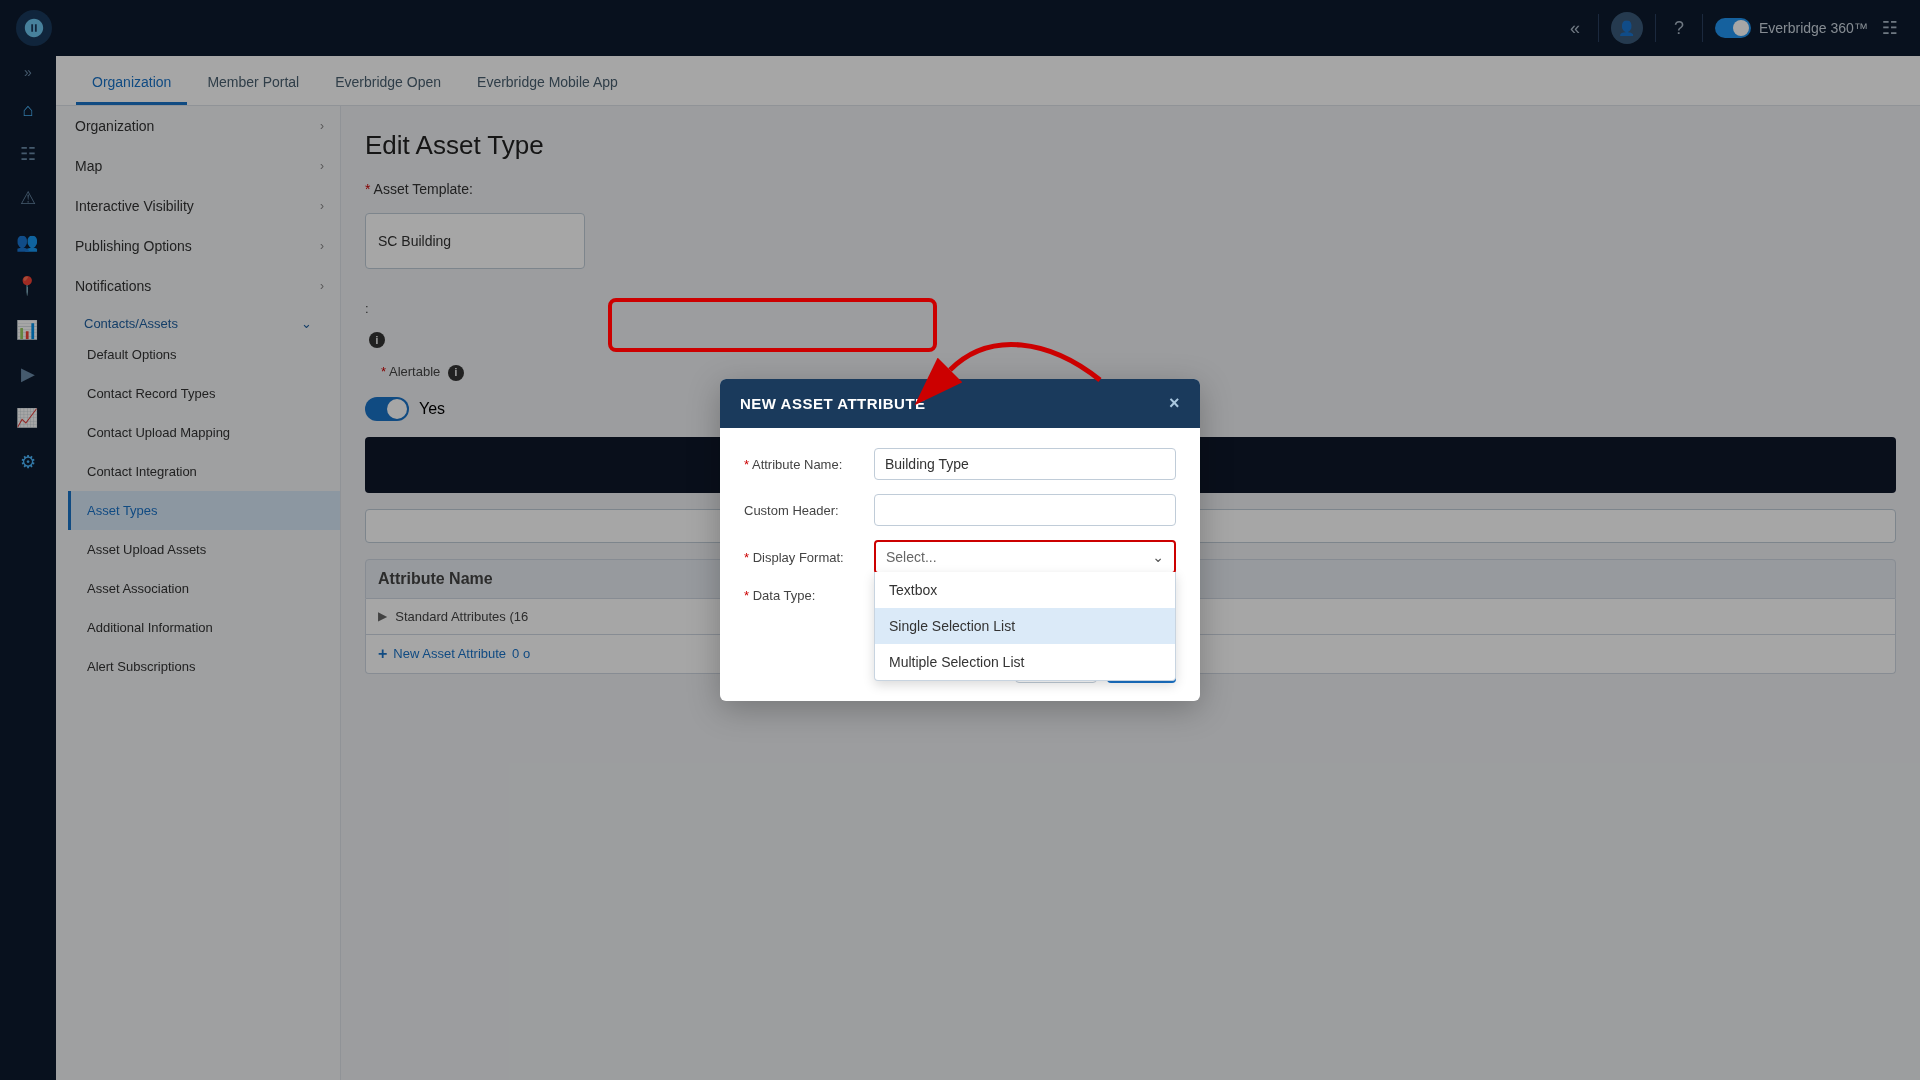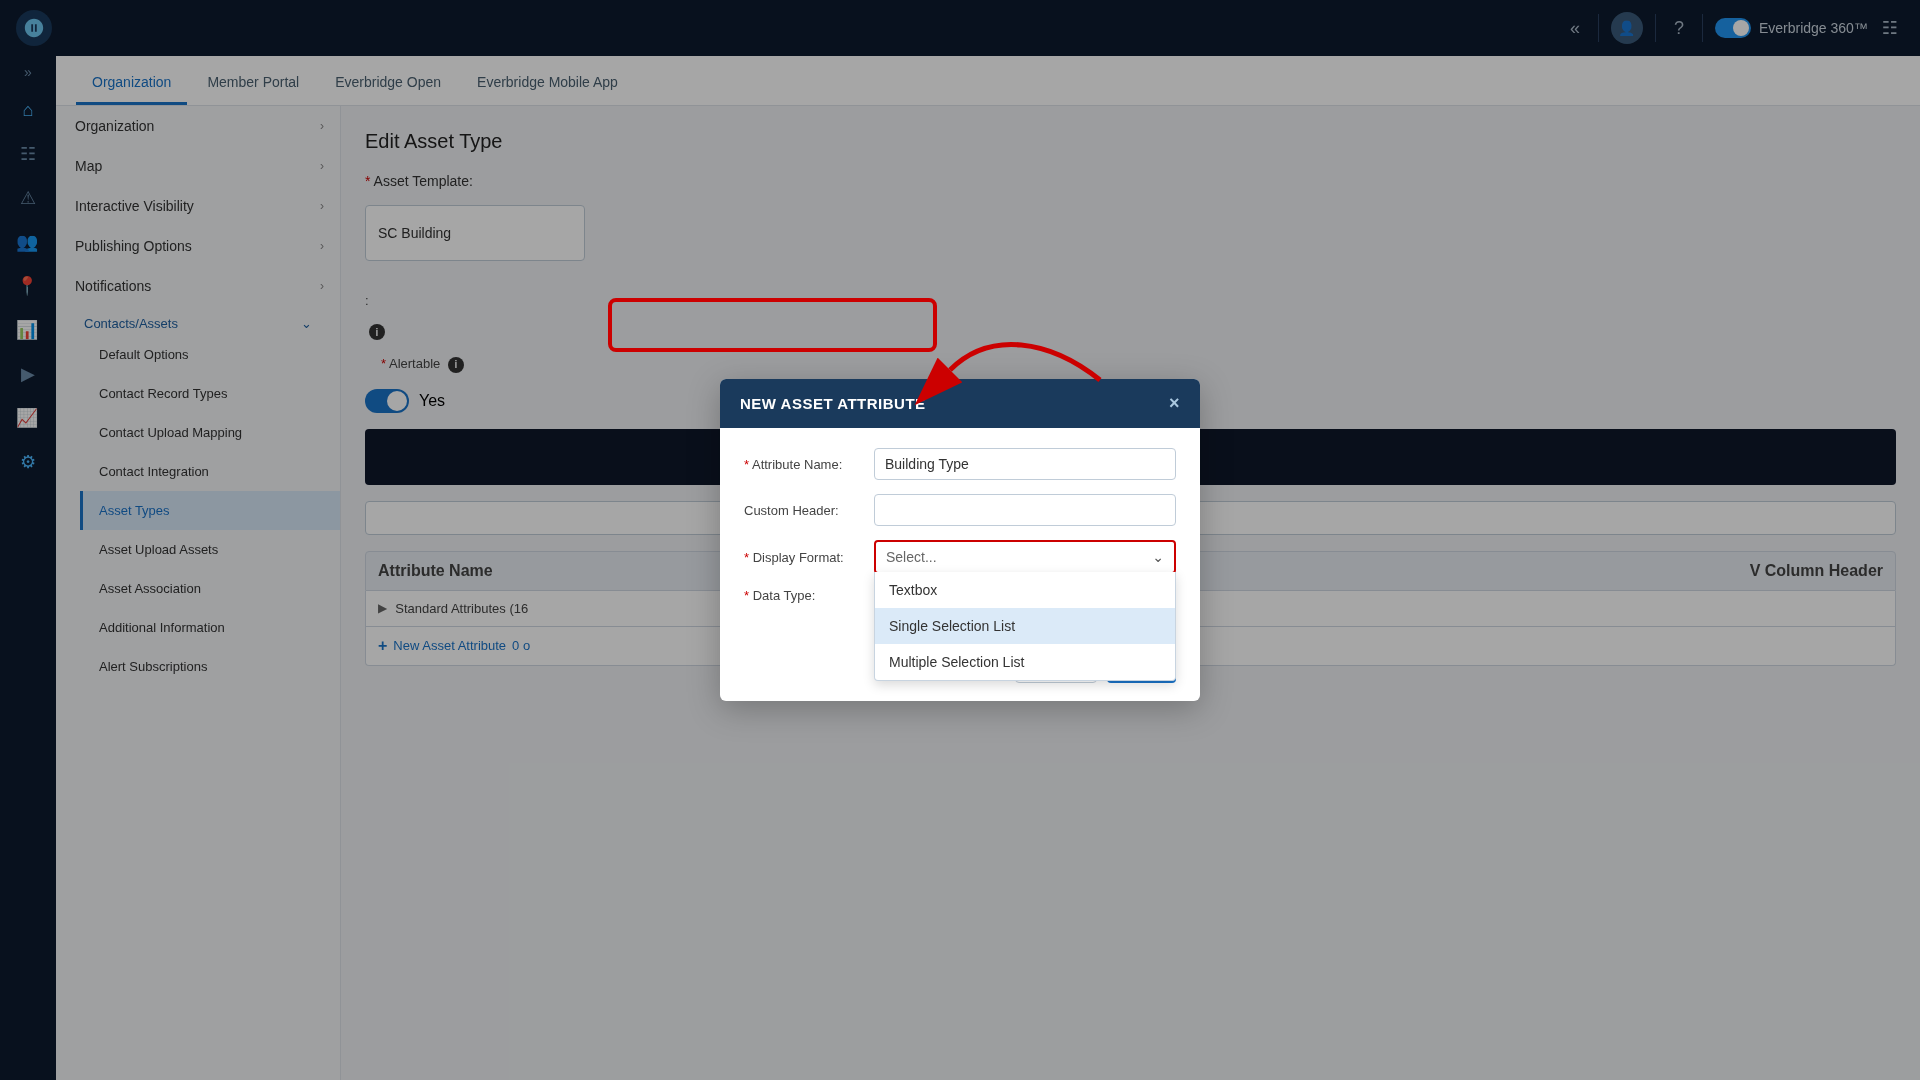--- a/index.html
+++ b/index.html
@@ -106,31 +106,31 @@
       border-left: 3px solid transparent;
     }
     .left-nav-item.active {
       background: #d8e8f8;
       border-left: 3px solid #1a73c8;
       color: #1a73c8;
       font-weight: 500;
     }
     .left-nav-item .chevron { color: #888; font-size: 12px; }
     .left-nav-section { font-size: 13px; color: #2060a0; padding: 10px 28px 4px; font-weight: 500; display: flex; align-items: center; justify-content: space-between; cursor: pointer; }
-    .left-nav-sub { padding-left: 24px; }
+    .left-nav-sub { padding-left: 12px; }
     .left-nav-sub .left-nav-item { font-size: 13px; }
 
     
     .page-content {
       flex: 1;
       padding: 24px;
       overflow-y: auto;
       background: #f0f2f5;
     }
-    .page-title { font-size: 20px; color: #222; font-weight: 400; margin-bottom: 20px; }
+    .page-title { font-size: 26px; color: #222; font-weight: 400; margin-bottom: 20px; }
     .form-row { display: flex; margin-bottom: 16px; gap: 16px; flex-direction: column; }
     .form-label { font-size: 14px; color: #333; min-width: 140px; }
     .form-input {
       padding: 19px 12px;
       border: 1px solid #c0ccd8;
       border-radius: 4px;
       font-size: 14px;
       color: #333;
       width: 220px;
     }
@@ -379,21 +379,20 @@
       <div class="alertable-row">
         <div class="toggle-blue"></div>
         <span>Yes</span>
       </div>
       <button class="btn-save">Save</button>
       <button class="btn-cancel">Cancel</button>
     </div>
 
     <div class="table-header">
       <span class="col-header">Attribute Name</span>
-      <span class="col-header-right">V Column Header</span>
     </div>
     <div class="table-row-expand">
       <span class="expand-icon">▶</span>
       <span>Standard Attributes (16</span>
     </div>
     <div class="add-row">
       <span style="font-size:16px;font-weight:bold;">+</span>
       <span>New Asset Attribute</span>
       <span>0 o</span>
     </div>

